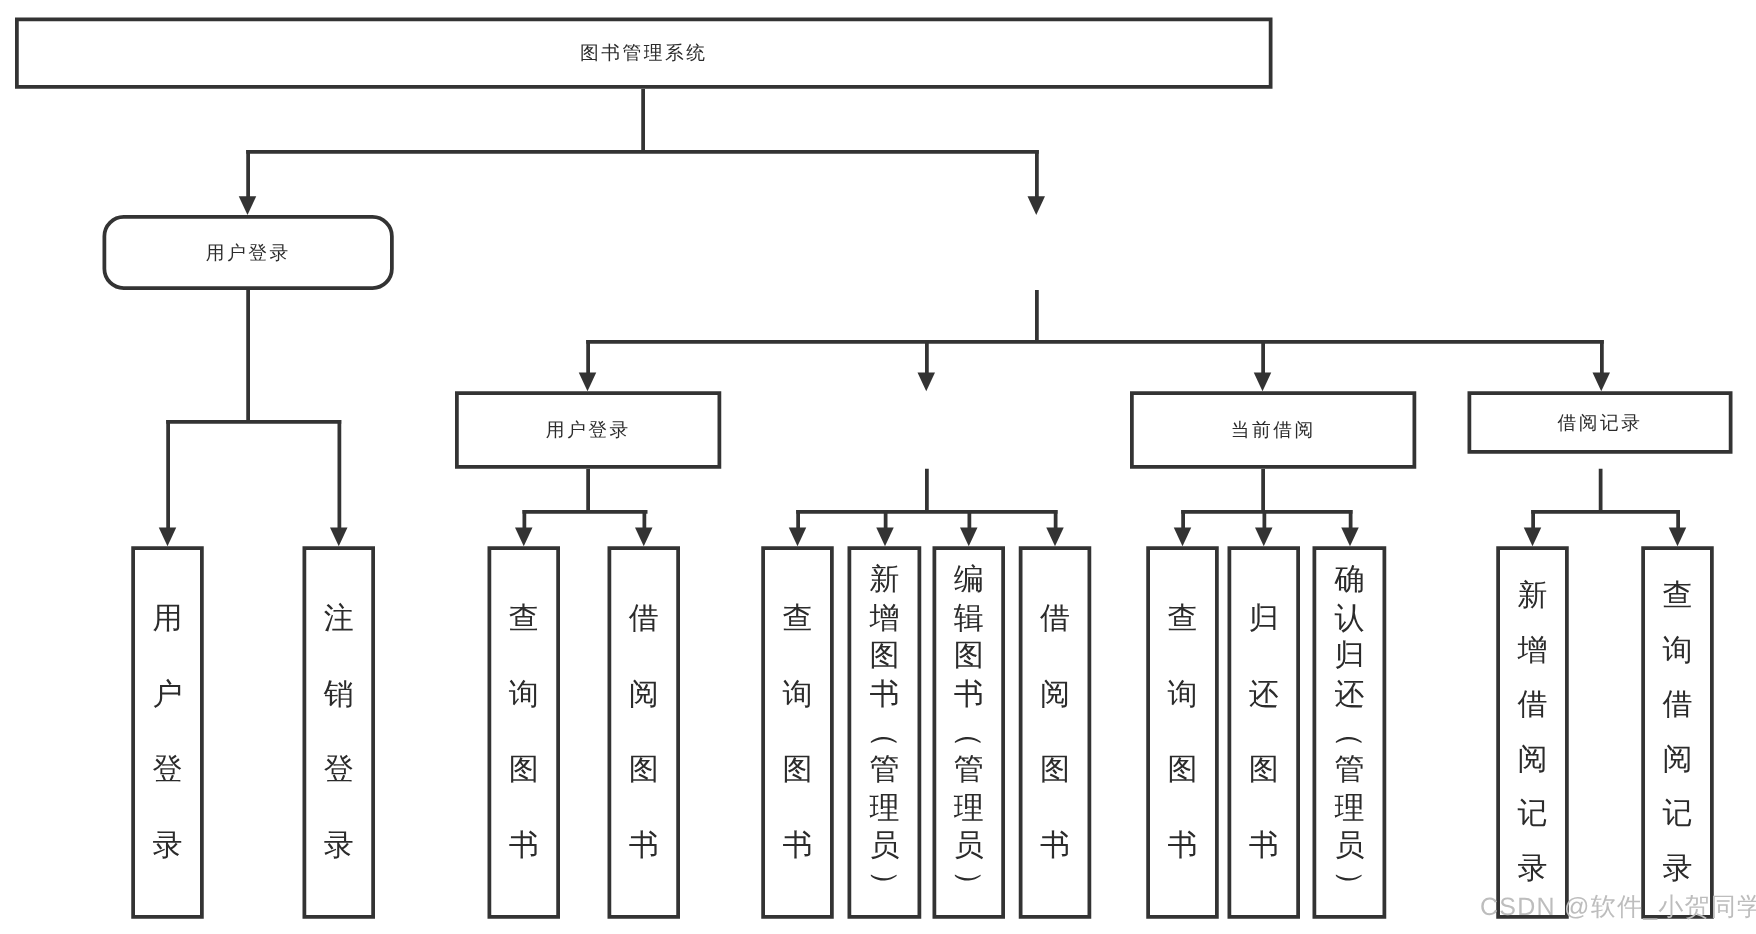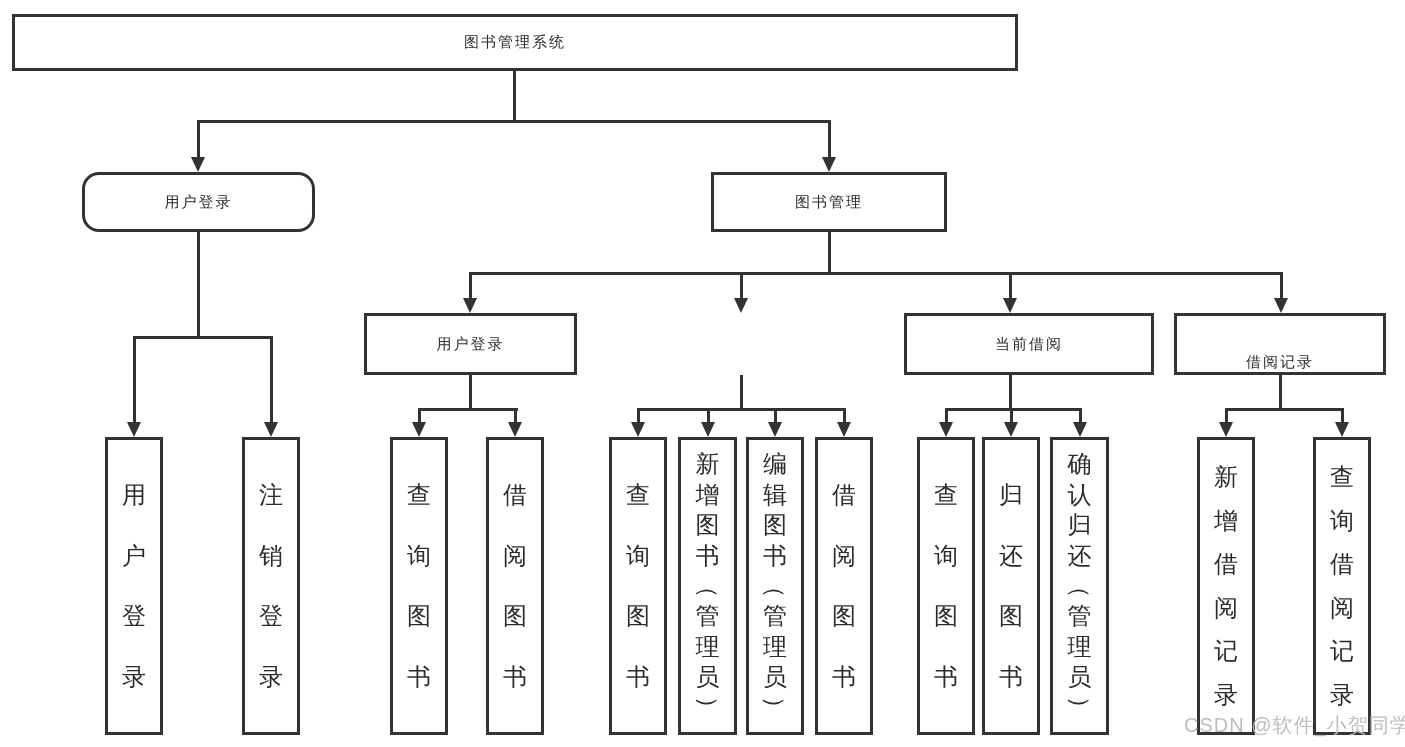--- a/index.html
+++ b/index.html
@@ -84,31 +84,28 @@
   <div class="arrow" style="left:1219px;top:422px;"></div>
   <div class="arrow" style="left:1335px;top:422px;"></div>
 
   <div class="box hbox" style="left:12px;top:14px;width:1006px;height:57px;">
     <span>图书管理系统</span>
   </div>
 
   <div class="box hbox" style="left:82px;top:172px;width:233px;height:60px;border-radius:17px;">
     <span>用户登录</span>
   </div>
-  <div class="box hbox" style="left:711px;top:172px;width:236px;height:60px;">
-    <span>图书管理</span>
-  </div>
 
   <div class="box hbox" style="left:364px;top:313px;width:213px;height:62px;">
     <span>用户登录</span>
   </div>
-  <div class="box hbox" style="left:904px;top:313px;width:250px;height:62px;">
+  <div class="box hbox" style="left:904px;top:313px;width:229px;height:62px;">
     <span>当前借阅</span>
   </div>
-  <div class="box hbox" style="left:1174px;top:313px;width:212px;height:62px;align-items:flex-end;">
+  <div class="box hbox" style="left:1174px;top:313px;width:212px;height:50px;">
     <span>借阅记录</span>
   </div>
 
   <div class="box vbox" style="left:105px;top:437px;width:58px;height:298px;">
     <div class="vlabel">
         <span>用</span>
         <span>户</span>
         <span>登</span>
         <span>录</span>
       </div>

